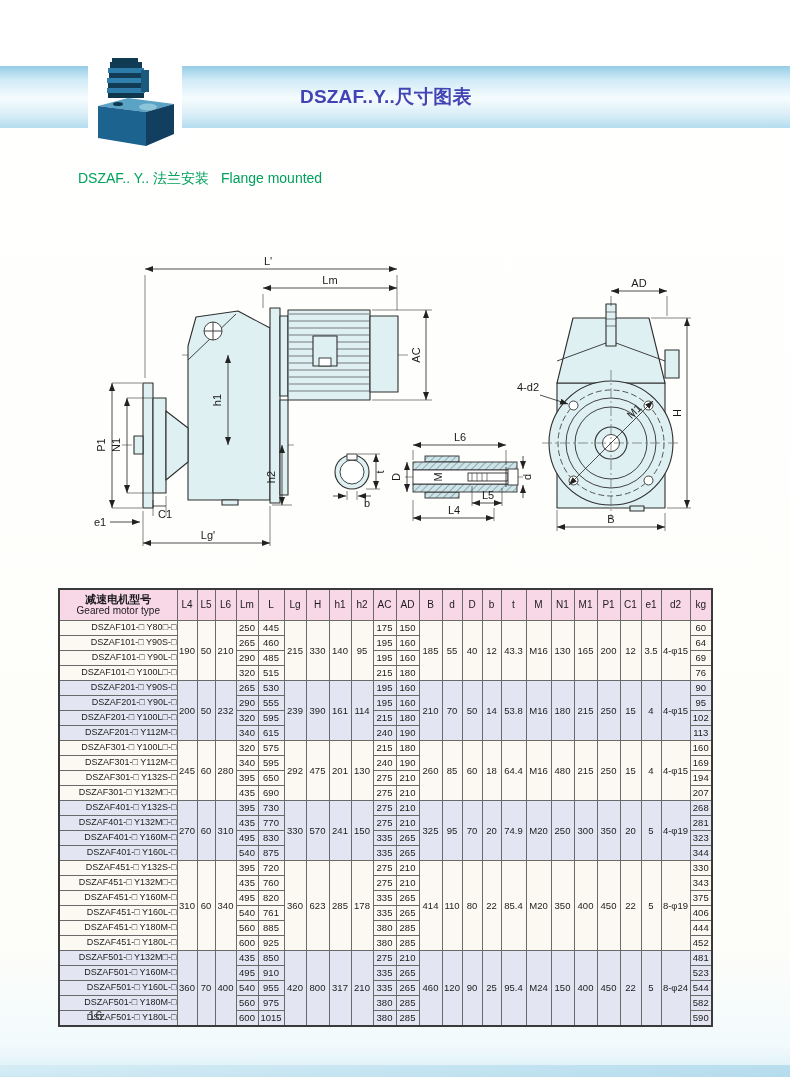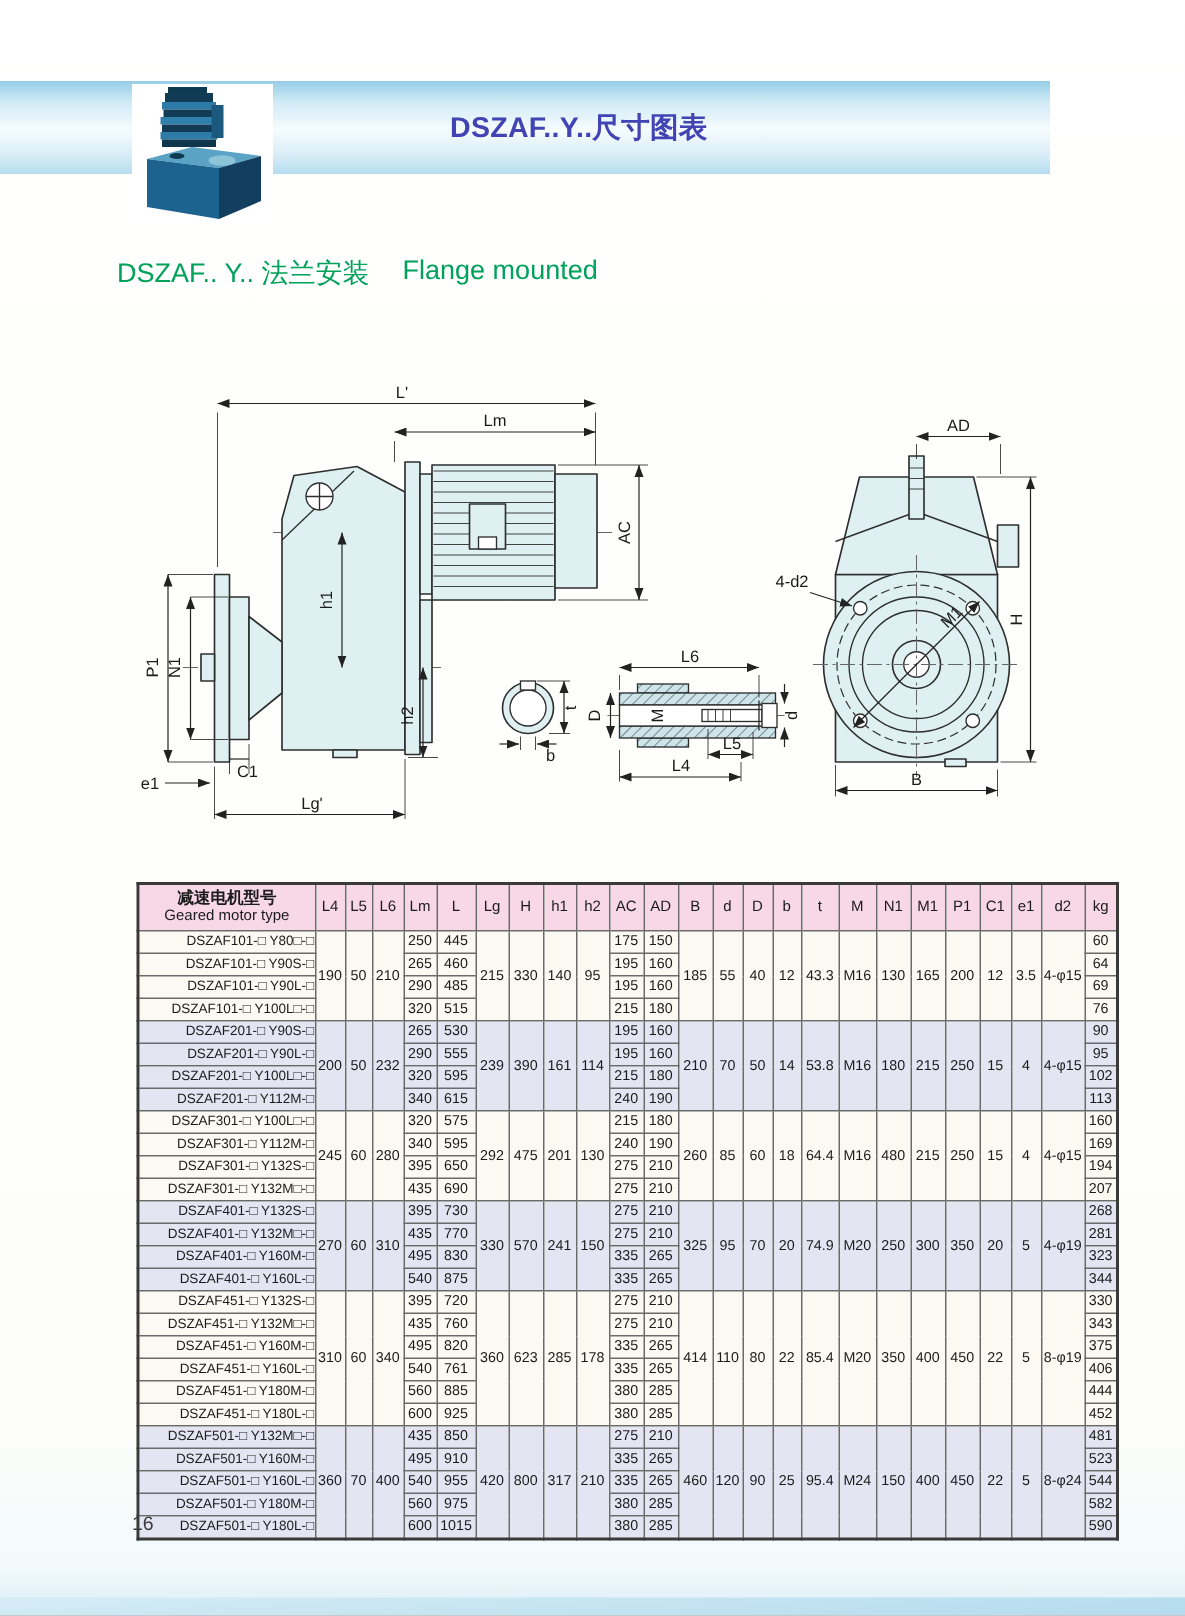--- a/index.html
+++ b/index.html
@@ -1,40 +1,40 @@
 <!DOCTYPE html>
 <html><head>
 <meta charset="utf-8">
 <style>
   html,body{margin:0;padding:0;background:#bfbfbf;}
   .sheet{position:relative;width:790px;height:1077px;margin:0 auto;overflow:hidden;
          background:linear-gradient(180deg,#ffffff 0%,#fdfdf9 88%,#f2fafc 97%,#d9eef6 100%);
          font-family:"Liberation Sans", sans-serif;}
   
-  .banner{position:absolute;left:0;top:54px;width:700px;height:62px;
+  .banner{position:absolute;left:0;top:66px;width:790px;height:62px;
           background:linear-gradient(180deg,#96cde6 0%,#cfeaf6 22%,#f6fcfe 52%,#d8edf7 80%,#b4ddef 100%);
           display:flex;align-items:center;}
   .banner-title{position:absolute;left:300px;top:0;height:62px;display:flex;align-items:center;gap:10px;
                 color:#4244b4;font-weight:bold;font-size:19px;letter-spacing:0.2px;}
   .photo-box{position:absolute;left:88px;top:56px;width:94px;height:94px;background:#ffffff;}
   
-  .section-head{position:absolute;left:78px;top:170px;font-size:18px;color:#00a15a;display:flex;gap:22px;}
+  .section-head{position:absolute;left:78px;top:170px;font-size:14px;color:#00a15a;display:flex;gap:12px;}
   
   .drawing{position:absolute;left:70px;top:248px;}
   .body{fill:#dff0f2;stroke:#2e2e2e;stroke-width:1.1;stroke-linejoin:round;}
   .wh{fill:#ffffff;stroke:#2e2e2e;stroke-width:0.9;}
   .ln{stroke:#2e2e2e;stroke-width:0.9;fill:none;}
   .fin{stroke:#2e2e2e;stroke-width:0.6;fill:none;}
   .dim{stroke:#222;stroke-width:0.8;fill:none;}
   .ext{stroke:#222;stroke-width:0.55;fill:none;}
   .cl{stroke:#666;stroke-width:0.7;fill:none;stroke-dasharray:10 3 2 3;}
   .dsh{stroke:#2e2e2e;stroke-width:0.8;fill:none;stroke-dasharray:6 3;}
   .drawing text{font-size:11px;fill:#1a1a1a;font-family:"Liberation Sans",sans-serif;}
   
-  table.dims{position:absolute;left:91px;top:588px;width:653px;border-collapse:collapse;table-layout:fixed;
+  table.dims{position:absolute;left:58px;top:588px;width:653px;border-collapse:collapse;table-layout:fixed;
              border:2px solid #3a3a3a;padding-left:34px;}
   table.dims th,table.dims td{border:1px solid #6a6a6a;font-size:9.5px;color:#1b1b1b;text-align:center;
              padding:0;height:14px;line-height:1.05;overflow:hidden;white-space:nowrap;}
   table.dims thead th{background:#f8d7e7;height:30px;font-weight:normal;font-size:10px;}
   table.dims th.mh .zh{font-size:11px;font-weight:bold;}
   table.dims th.mh .en{font-size:10px;}
   table.dims td{background:#fbf9f1;}
   table.dims tr.tint td{background:#e4e5f3;}
   table.dims td.model{text-align:right;padding-left:3px;font-size:9px;}
   table.dims tr.gt td{border-top:1.6px solid #3a3a3a;}

